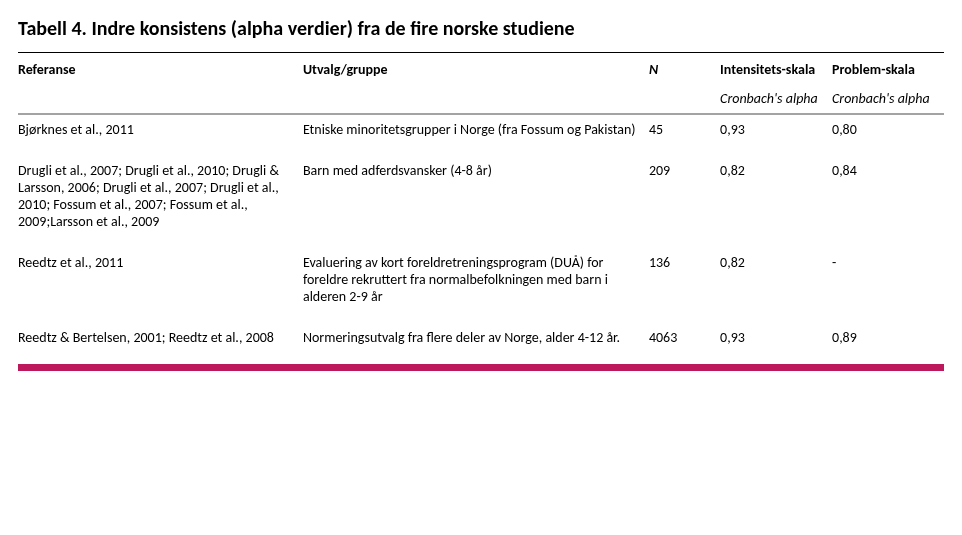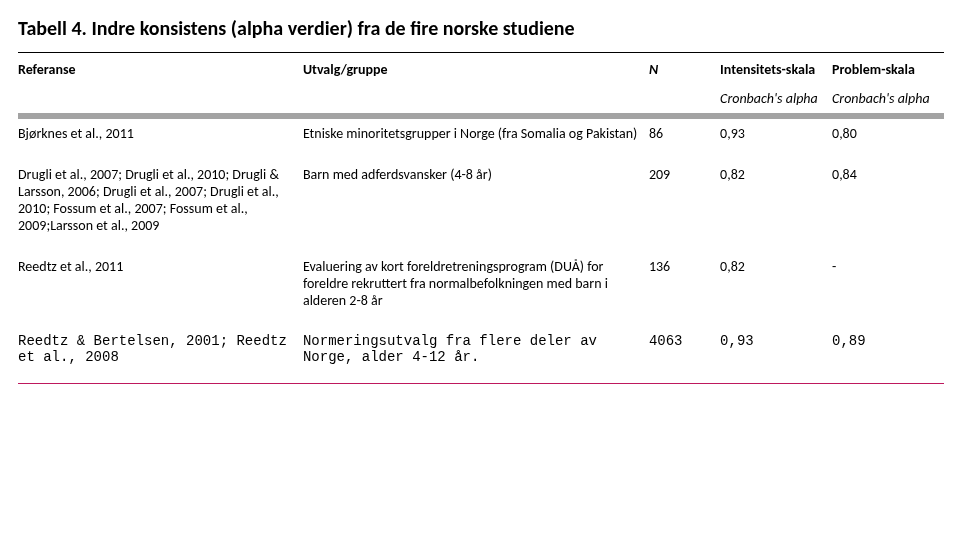--- a/index.html
+++ b/index.html
@@ -27,29 +27,28 @@
       padding: 6px 8px 6px 0;
       font-weight: normal;
     }
     thead tr:first-child th {
       font-weight: bold;
       border-top: 1px solid #000;
       padding-top: 8px;
     }
     thead tr:last-child th {
       font-style: italic;
-      border-bottom: 6px solid #a3a3a3;
+      border-bottom: 2px solid #a3a3a3;
     }
     tbody tr td {
       padding-top: 6px;
       padding-bottom: 18px;
     }
     tbody tr:last-child td {
-      border-bottom: 1px solid #be185d;
-      font-family: Liberation Mono, monospace;
+      border-bottom: 7px solid #be185d;
     }
     .col-ref { width: 280px; }
     .col-grp { width: 340px; }
     .col-n { width: 70px; }
     .col-a { width: 110px; }
     .col-b { width: 110px; }
     .n-col { font-style: italic; }
   </style>
 </head>
 <body>
@@ -76,35 +75,35 @@
       <th></th>
       <th></th>
       <th></th>
       <th>Cronbach's alpha</th>
       <th>Cronbach's alpha</th>
     </tr>
   </thead>
   <tbody id="tbody">
       <tr>
         <td>Bjørknes et al., 2011</td>
-        <td>Etniske minoritetsgrupper i Norge (fra Somalia og Pakistan)</td>
-        <td>86</td>
+        <td>Etniske minoritetsgrupper i Norge (fra Fossum og Pakistan)</td>
+        <td>45</td>
         <td>0,93</td>
         <td>0,80</td>
       </tr>
       <tr>
         <td>Drugli et al., 2007; Drugli et al., 2010; Drugli &amp; Larsson, 2006; Drugli et al., 2007; Drugli et al., 2010; Fossum et al., 2007; Fossum et al., 2009;Larsson et al., 2009</td>
         <td>Barn med adferdsvansker (4-8 år)</td>
         <td>209</td>
         <td>0,82</td>
         <td>0,84</td>
       </tr>
       <tr>
         <td>Reedtz et al., 2011</td>
-        <td>Evaluering av kort foreldretreningsprogram (DUÅ) for foreldre rekruttert fra normalbefolkningen med barn i alderen 2-8 år</td>
+        <td>Evaluering av kort foreldretreningsprogram (DUÅ) for foreldre rekruttert fra normalbefolkningen med barn i alderen 2-9 år</td>
         <td>136</td>
         <td>0,82</td>
         <td>-</td>
       </tr>
       <tr>
         <td>Reedtz &amp; Bertelsen, 2001; Reedtz et al., 2008</td>
         <td>Normeringsutvalg fra flere deler av Norge, alder 4-12 år.</td>
         <td>4063</td>
         <td>0,93</td>
         <td>0,89</td>

